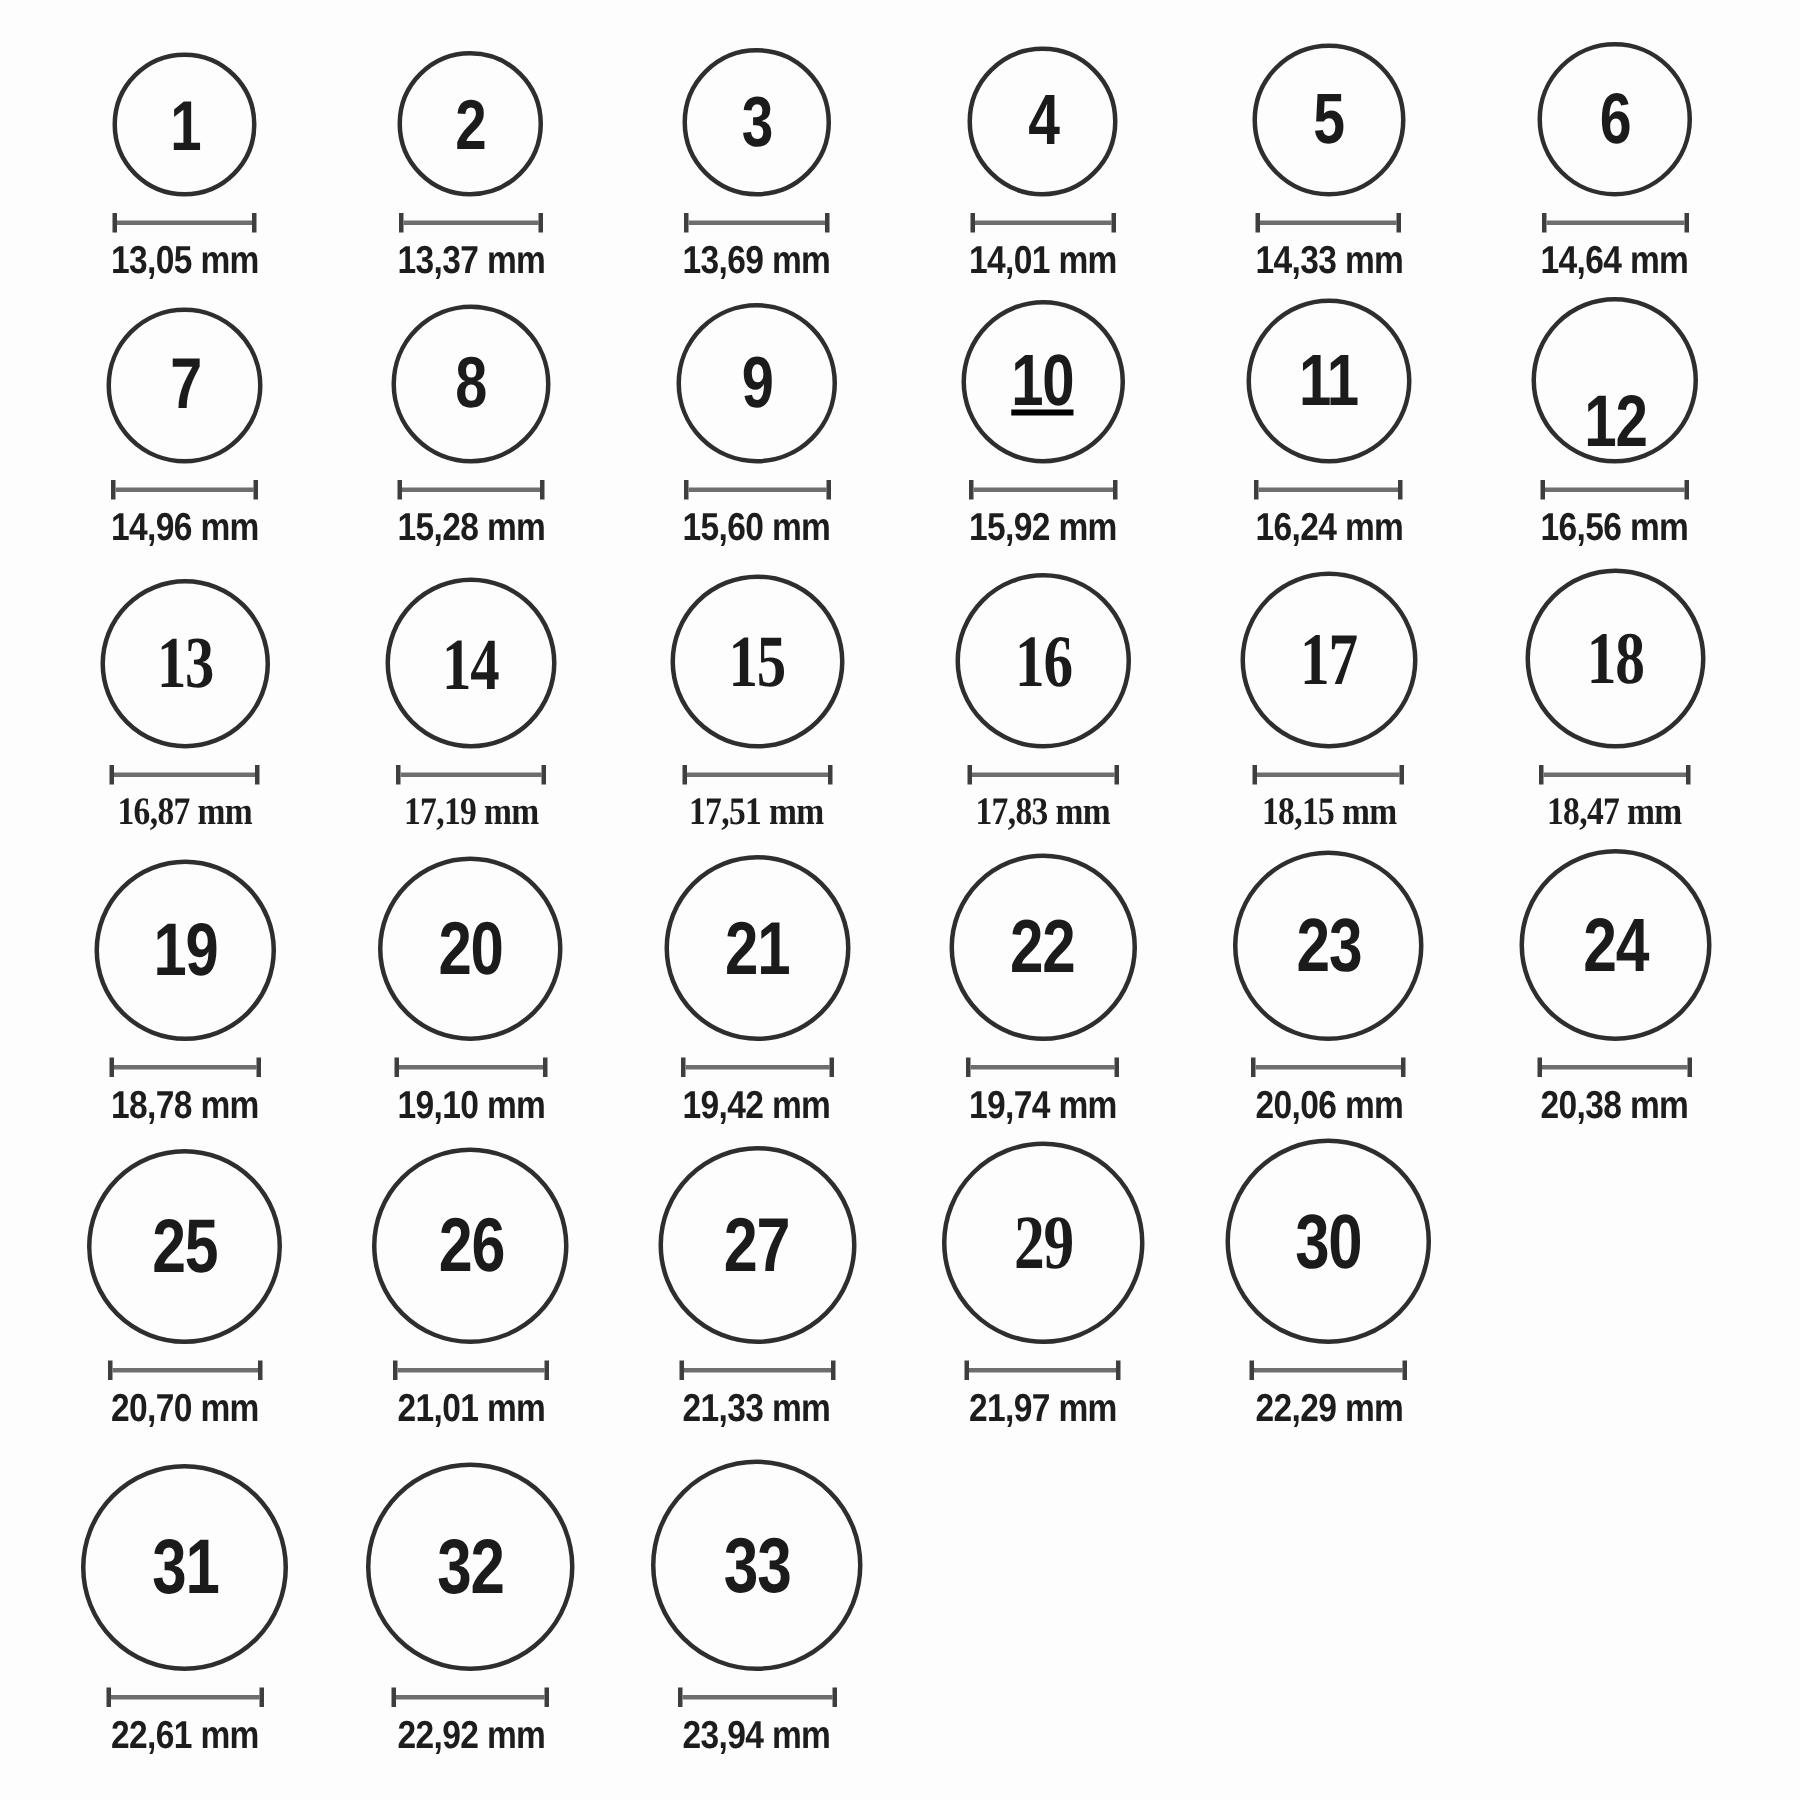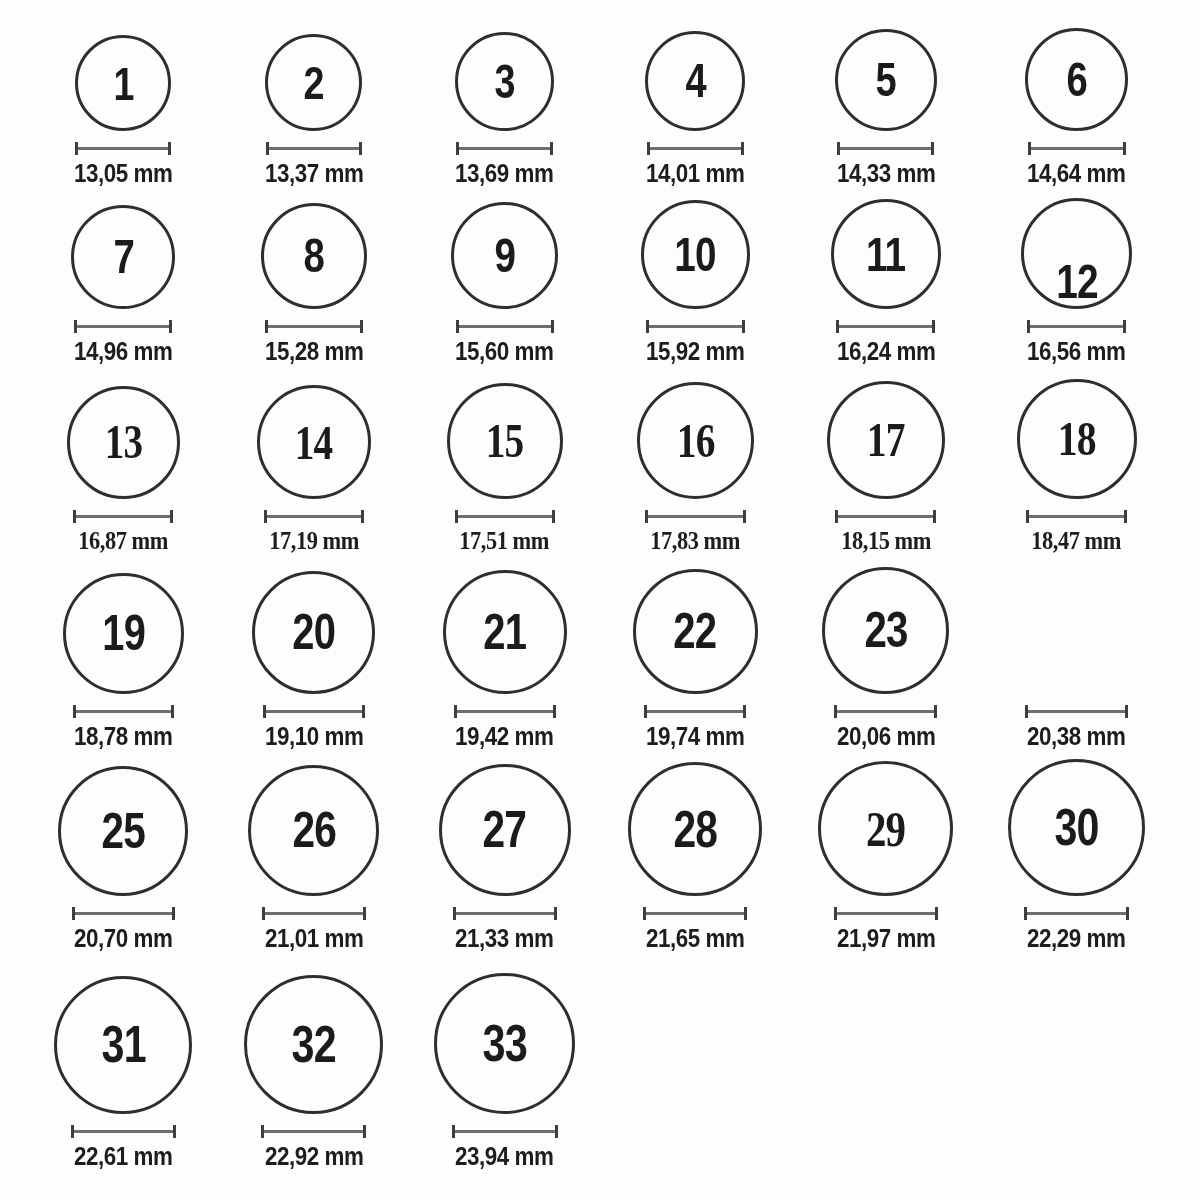--- a/index.html
+++ b/index.html
@@ -176,21 +176,21 @@
       <span class="num" style="font-size: 48.2px;">9</span>
     </div>
     <div class="measure" style="width: 98px;">
       <span class="tick"></span>
       <span class="mline"></span>
       <span class="tick"></span>
     </div>
     <div class="dlabel">15,60 mm</div>
   </div>
       <div class="cell">
-    <div class="circle" style="width: 109px; height: 109px;">
+    <div class="circle" style="width: 109px; height: 109px; text-decoration: underline;">
       <span class="num" style="font-size: 48.4px;">10</span>
     </div>
     <div class="measure" style="width: 99px;">
       <span class="tick"></span>
       <span class="mline"></span>
       <span class="tick"></span>
     </div>
     <div class="dlabel">15,92 mm</div>
   </div>
       <div class="cell">
@@ -334,20 +334,23 @@
       <span class="num" style="font-size: 50.3px;">23</span>
     </div>
     <div class="measure" style="width: 103px;">
       <span class="tick"></span>
       <span class="mline"></span>
       <span class="tick"></span>
     </div>
     <div class="dlabel">20,06 mm</div>
   </div>
       <div class="cell">
+    <div class="circle" style="width: 128px; height: 128px;">
+      <span class="num" style="font-size: 50.5px;">24</span>
+    </div>
     <div class="measure" style="width: 103px;">
       <span class="tick"></span>
       <span class="mline"></span>
       <span class="tick"></span>
     </div>
     <div class="dlabel">20,38 mm</div>
   </div>
     </div>
     <div class="row" style="height: 202px;">
       <div class="cell">
@@ -377,31 +380,20 @@
       <span class="num" style="font-size: 50.9px;">27</span>
     </div>
     <div class="measure" style="width: 104px;">
       <span class="tick"></span>
       <span class="mline"></span>
       <span class="tick"></span>
     </div>
     <div class="dlabel">21,33 mm</div>
   </div>
       <div class="cell">
-    <div class="circle" style="width: 134px; height: 134px;">
-      <span class="num" style="font-size: 51px;">28</span>
-    </div>
-    <div class="measure" style="width: 104px;">
-      <span class="tick"></span>
-      <span class="mline"></span>
-      <span class="tick"></span>
-    </div>
-    <div class="dlabel">21,65 mm</div>
-  </div>
-      <div class="cell">
     <div class="circle" style="width: 135px; height: 135px; font-family: Liberation Serif, serif;">
       <span class="num" style="font-size: 51.2px;">29</span>
     </div>
     <div class="measure" style="width: 104px;">
       <span class="tick"></span>
       <span class="mline"></span>
       <span class="tick"></span>
     </div>
     <div class="dlabel">21,97 mm</div>
   </div>

